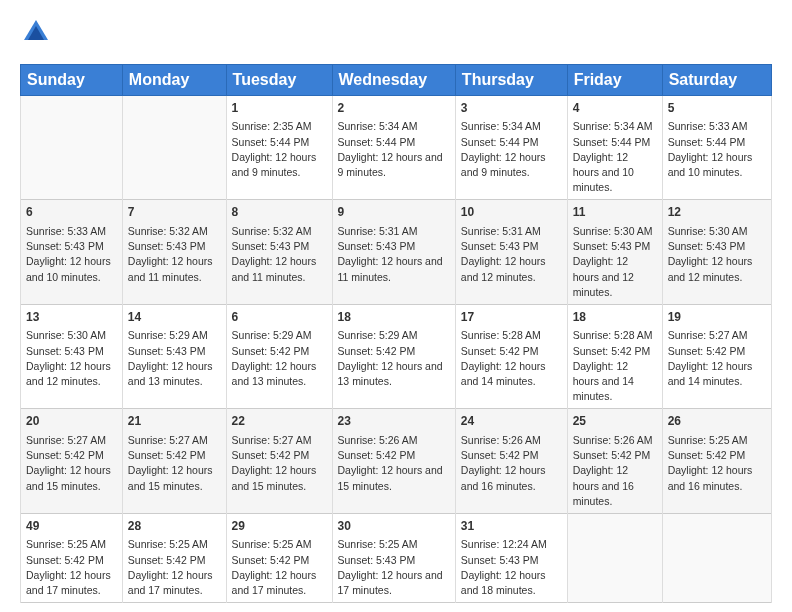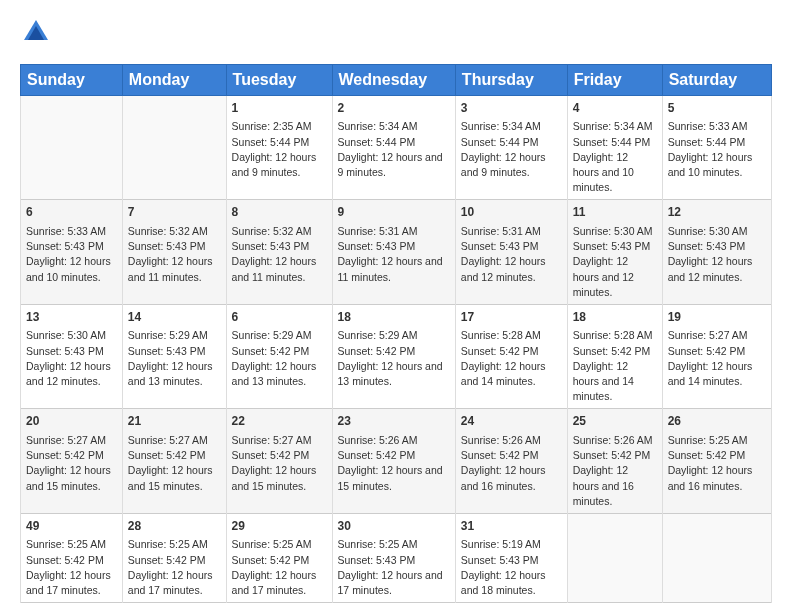--- a/index.html
+++ b/index.html
@@ -310,21 +310,21 @@
             <span style="display: block;">Daylight: 12 hours and 17 minutes.</span>
           </td>
           <td>
             <span class="day-num">30</span>
             <span style="display: block;">Sunrise: 5:25 AM</span>
             <span style="display: block;">Sunset: 5:43 PM</span>
             <span style="display: block;">Daylight: 12 hours and 17 minutes.</span>
           </td>
           <td>
             <span class="day-num">31</span>
-            <span style="display: block;">Sunrise: 5:19 AM</span>
+            <span style="display: block;">Sunrise: 12:24 AM</span>
             <span style="display: block;">Sunset: 5:43 PM</span>
             <span style="display: block;">Daylight: 12 hours and 18 minutes.</span>
           </td>
           <td class="empty-cell"></td>
           <td class="empty-cell"></td>
         </tr>
       </tbody>
   </table>
 </div>
 

